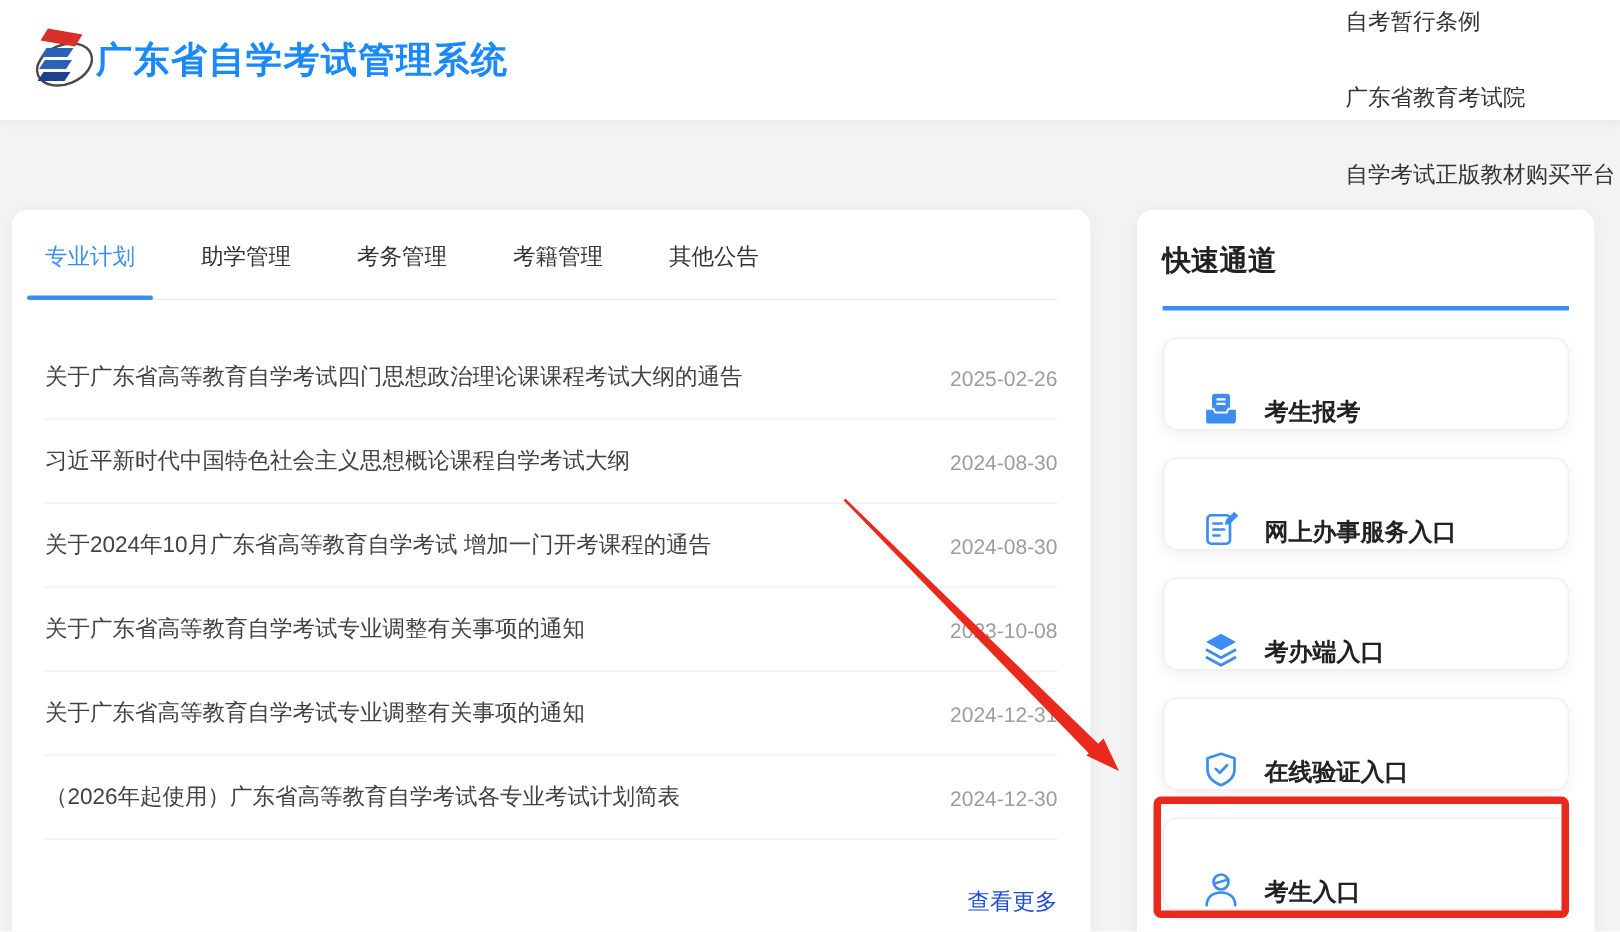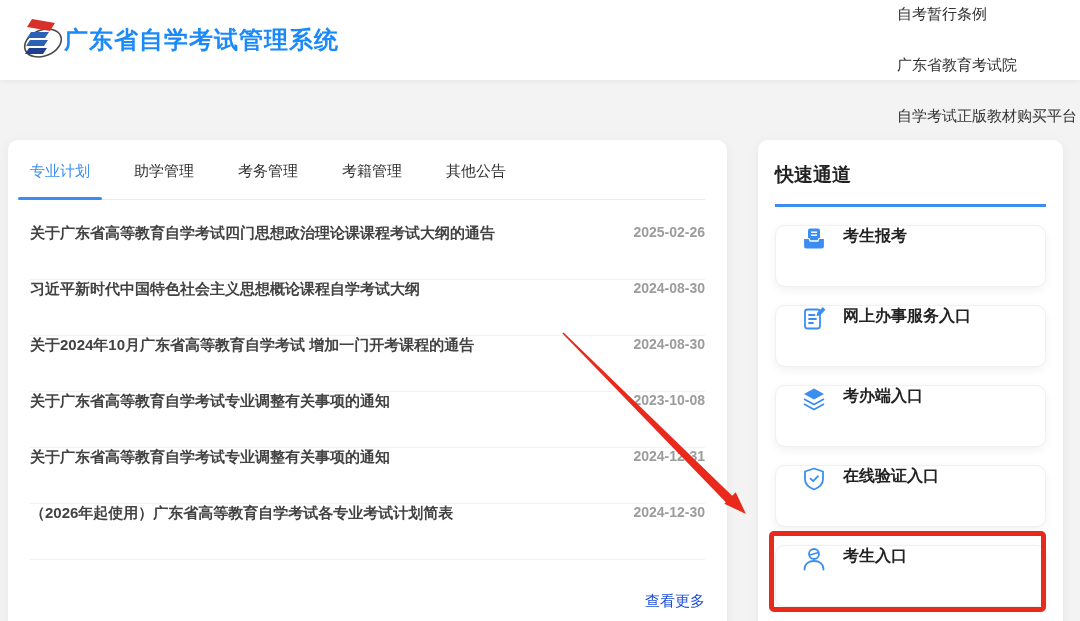--- a/index.html
+++ b/index.html
@@ -36,42 +36,42 @@
     font-size:15px; color:#333; padding-bottom:18px;
     position:relative; cursor:pointer; white-space:nowrap;
   }
   .tab.active { color:#3b8ef0; }
   .tab.active::after {
     content:""; position:absolute; left:-12px; right:-12px; bottom:-1px;
     height:3px; background:#3b8ef0; border-radius:2px;
   }
   .ann-list { padding-top:24px; }
   .ann-row {
-    height:56px; display:flex; align-items:flex-start; justify-content:space-between;
-    border-bottom:1px solid #f2f2f2; cursor:pointer;font-weight:bold;
+    height:56px; display:flex; align-items:center; justify-content:space-between;
+    border-bottom:1px solid #f2f2f2; cursor:pointer;
   }
   .ann-title { font-size:15px; color:#424242; white-space:nowrap; overflow:hidden; }
   .ann-date { font-size:14px; color:#9c9c9c; flex:0 0 auto; margin-left:12px; }
   .more-row { height:46px; display:flex; align-items:center; justify-content:flex-end; }
   .more-link { color:#1d4ed8; font-size:15px; cursor:pointer;margin-top:36px; }
 
   
   .sidebar {
     position:absolute; left:758px; top:140px; width:305px; height:495px;
     background:#fff; border-radius:10px;
     box-shadow:0 2px 12px rgba(0,0,0,0.05);
     padding:0 17px; z-index:1;
   }
   .sidebar-title { font-size:19px; font-weight:bold; color:#222; padding-top:22px; line-height:26px; }
   .sidebar-underline { height:3px; background:#3b8ef0; margin-top:16px; }
   .quick-card {
     height:62px; margin-top:18px; background:#fff;
     border:1px solid #f0f0f0; border-radius:10px;
     box-shadow:0 3px 10px rgba(0,0,0,0.06);
-    display:flex; align-items:flex-start; cursor:pointer;
+    display:flex; align-items:flex-end; cursor:pointer;
   }
   .quick-icon { margin-left:25px; width:26px; height:26px; flex:0 0 auto; }
   .quick-label { margin-left:16px; font-size:16px; font-weight:bold; color:#222; white-space:nowrap; }
 
   
   .highlight-box {
     position:absolute; left:769px; top:531px; width:277px; height:81px;
     border:5px solid #e8291c; border-radius:5px;
     z-index:5; pointer-events:none;
   }

